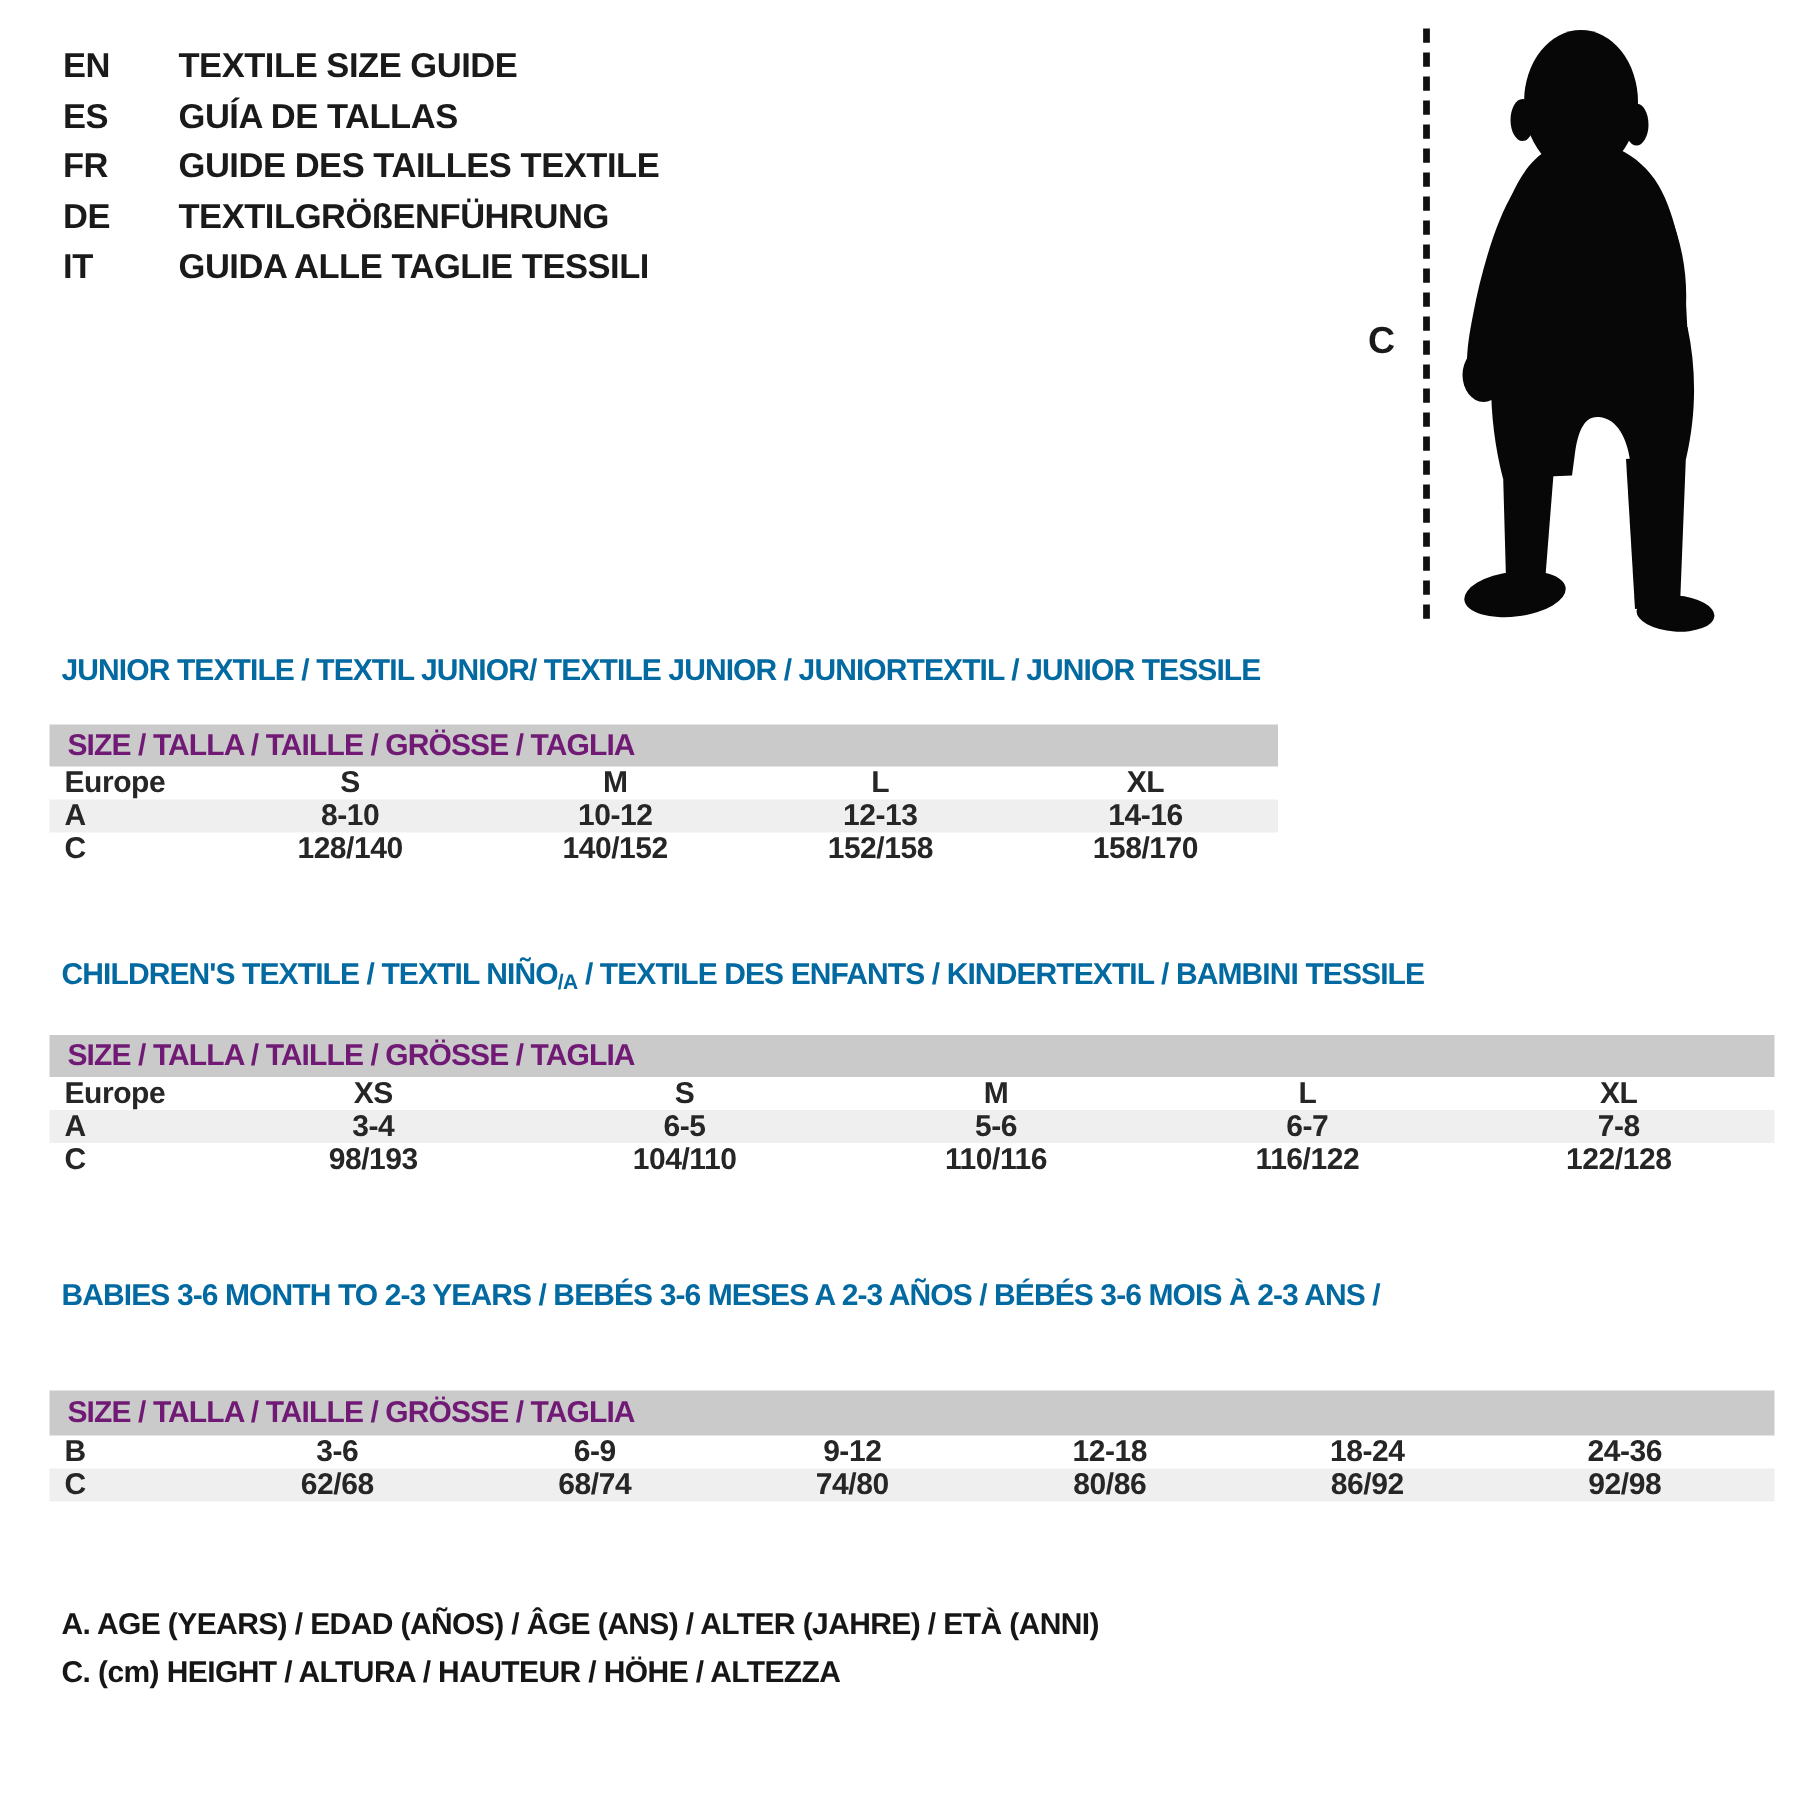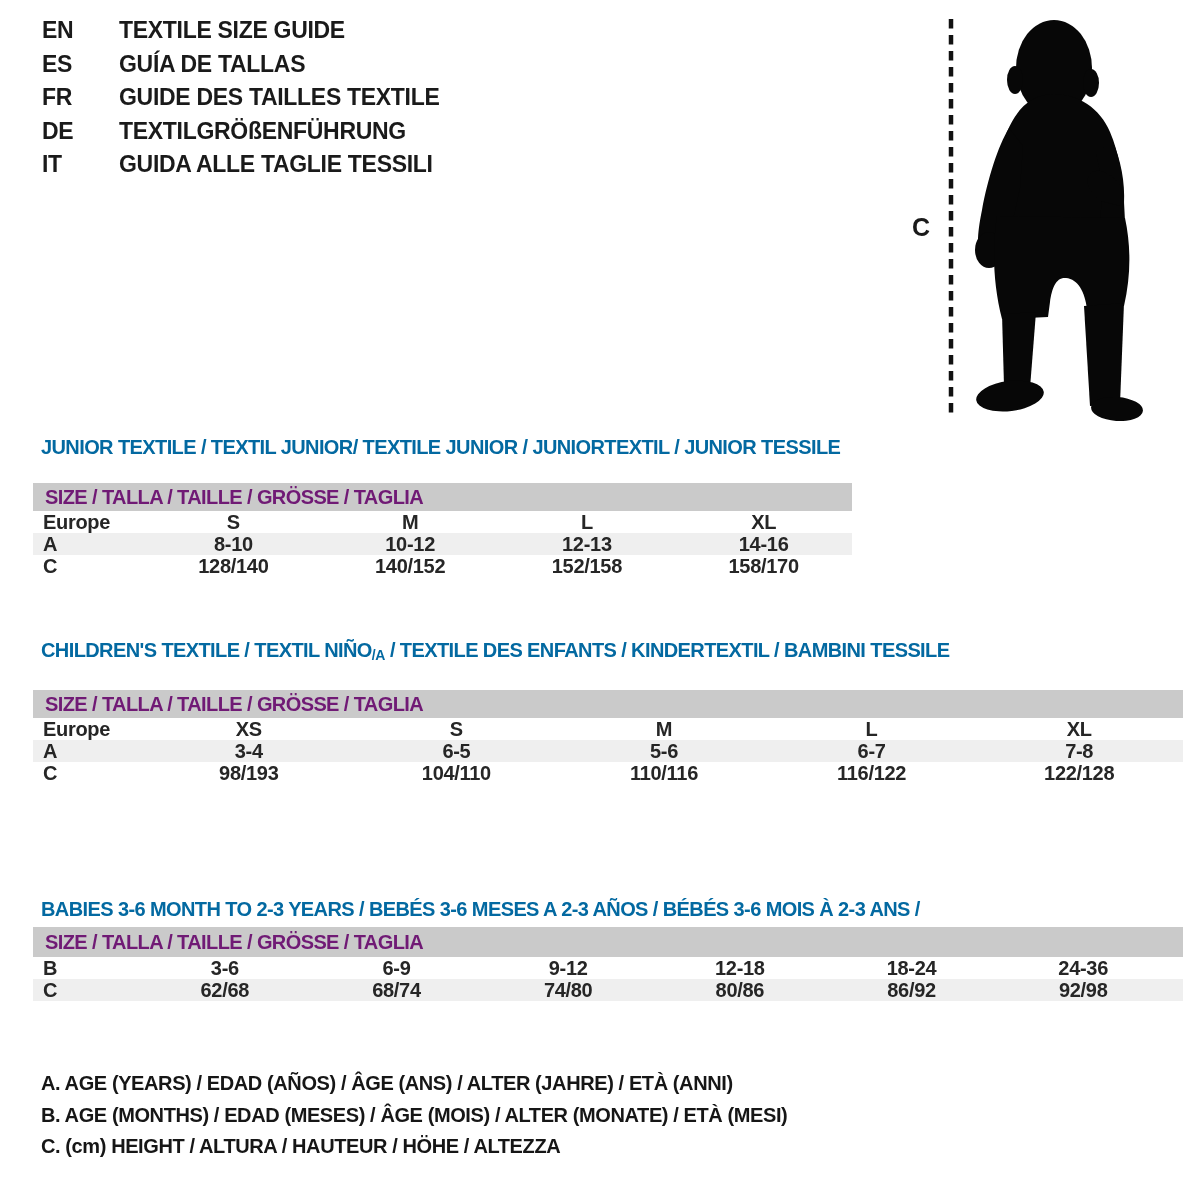--- a/index.html
+++ b/index.html
@@ -7,21 +7,21 @@
     width: 1200px; height: 1200px;
     background: #ffffff;
     font-family: "Liberation Sans", "DejaVu Sans", sans-serif;
     font-weight: bold;
     color: #1a1a1a;
     -webkit-font-smoothing: antialiased;
   }
   .canvas { position: relative; width: 1200px; height: 1200px; overflow: hidden; background: #fff; }
 
   
-  .lang-block { position: absolute; left: 42px; top: 14px; }
+  .lang-block { position: absolute; left: 42px; top: 27px; }
   .lang-row { display: flex; height: 33.5px; align-items: center; font-size: 23px; letter-spacing: -0.3px; white-space: nowrap; }
   .lang-code { width: 77px; flex: 0 0 77px; }
 
   
   .c-label { position: absolute; left: 905px; top: 213px; width: 32px; text-align: center; font-size: 25px; }
   .dash-line { position: absolute; left: 946px; top: 16px; }
   .toddler { position: absolute; left: 962px; top: 16px; }
 
   
   .sec-title { position: absolute; margin: 0; font-size: 20px; letter-spacing: -0.6px; white-space: nowrap; font-weight: bold; color: #0369a1; }
@@ -148,21 +148,21 @@
         <div class="lab">C</div>
         <div class="cell">98/193</div>
         <div class="cell">104/110</div>
         <div class="cell">110/116</div>
         <div class="cell">116/122</div>
         <div class="cell">122/128</div>
       </div>
     </div>
 
   <h2 class="sec-title two-line" style="left:41px; top:849px;">
-    <span style="display:block;margin-top:45px;">BABIES 3-6 MONTH TO 2-3 YEARS / BEBÉS 3-6 MESES A 2-3 AÑOS / BÉBÉS 3-6 MOIS À 2-3 ANS /</span>
+    <span style="display:block;">BABIES 3-6 MONTH TO 2-3 YEARS / BEBÉS 3-6 MESES A 2-3 AÑOS / BÉBÉS 3-6 MOIS À 2-3 ANS /</span>
   </h2>
   <div class="tbl babies" style="left:33px; top:927px; width:1150px;">
     <div class="tbl-bar">SIZE / TALLA / TAILLE / GRÖSSE / TAGLIA</div>
   <div class="tbl-row">
         <div class="lab">B</div>
         <div class="cell">3-6</div>
         <div class="cell">6-9</div>
         <div class="cell">9-12</div>
         <div class="cell">12-18</div>
         <div class="cell">18-24</div>
@@ -174,17 +174,16 @@
         <div class="cell">68/74</div>
         <div class="cell">74/80</div>
         <div class="cell">80/86</div>
         <div class="cell">86/92</div>
         <div class="cell">92/98</div>
       </div>
     </div>
 
   <div class="legend">
     <div class="legend-line">A. AGE (YEARS) / EDAD (AÑOS) / ÂGE (ANS) / ALTER (JAHRE) / ETÀ (ANNI)</div>
-    <div class="legend-line">B. AGE (MONTHS) / EDAD (MESES) / ÂGE (MOIS) / ALTER (MONATE) / ETÀ (MESI)</div>
     <div class="legend-line">C. (cm) HEIGHT / ALTURA / HAUTEUR / HÖHE / ALTEZZA</div>
   </div>
 
 </div>
 
 </body></html>

